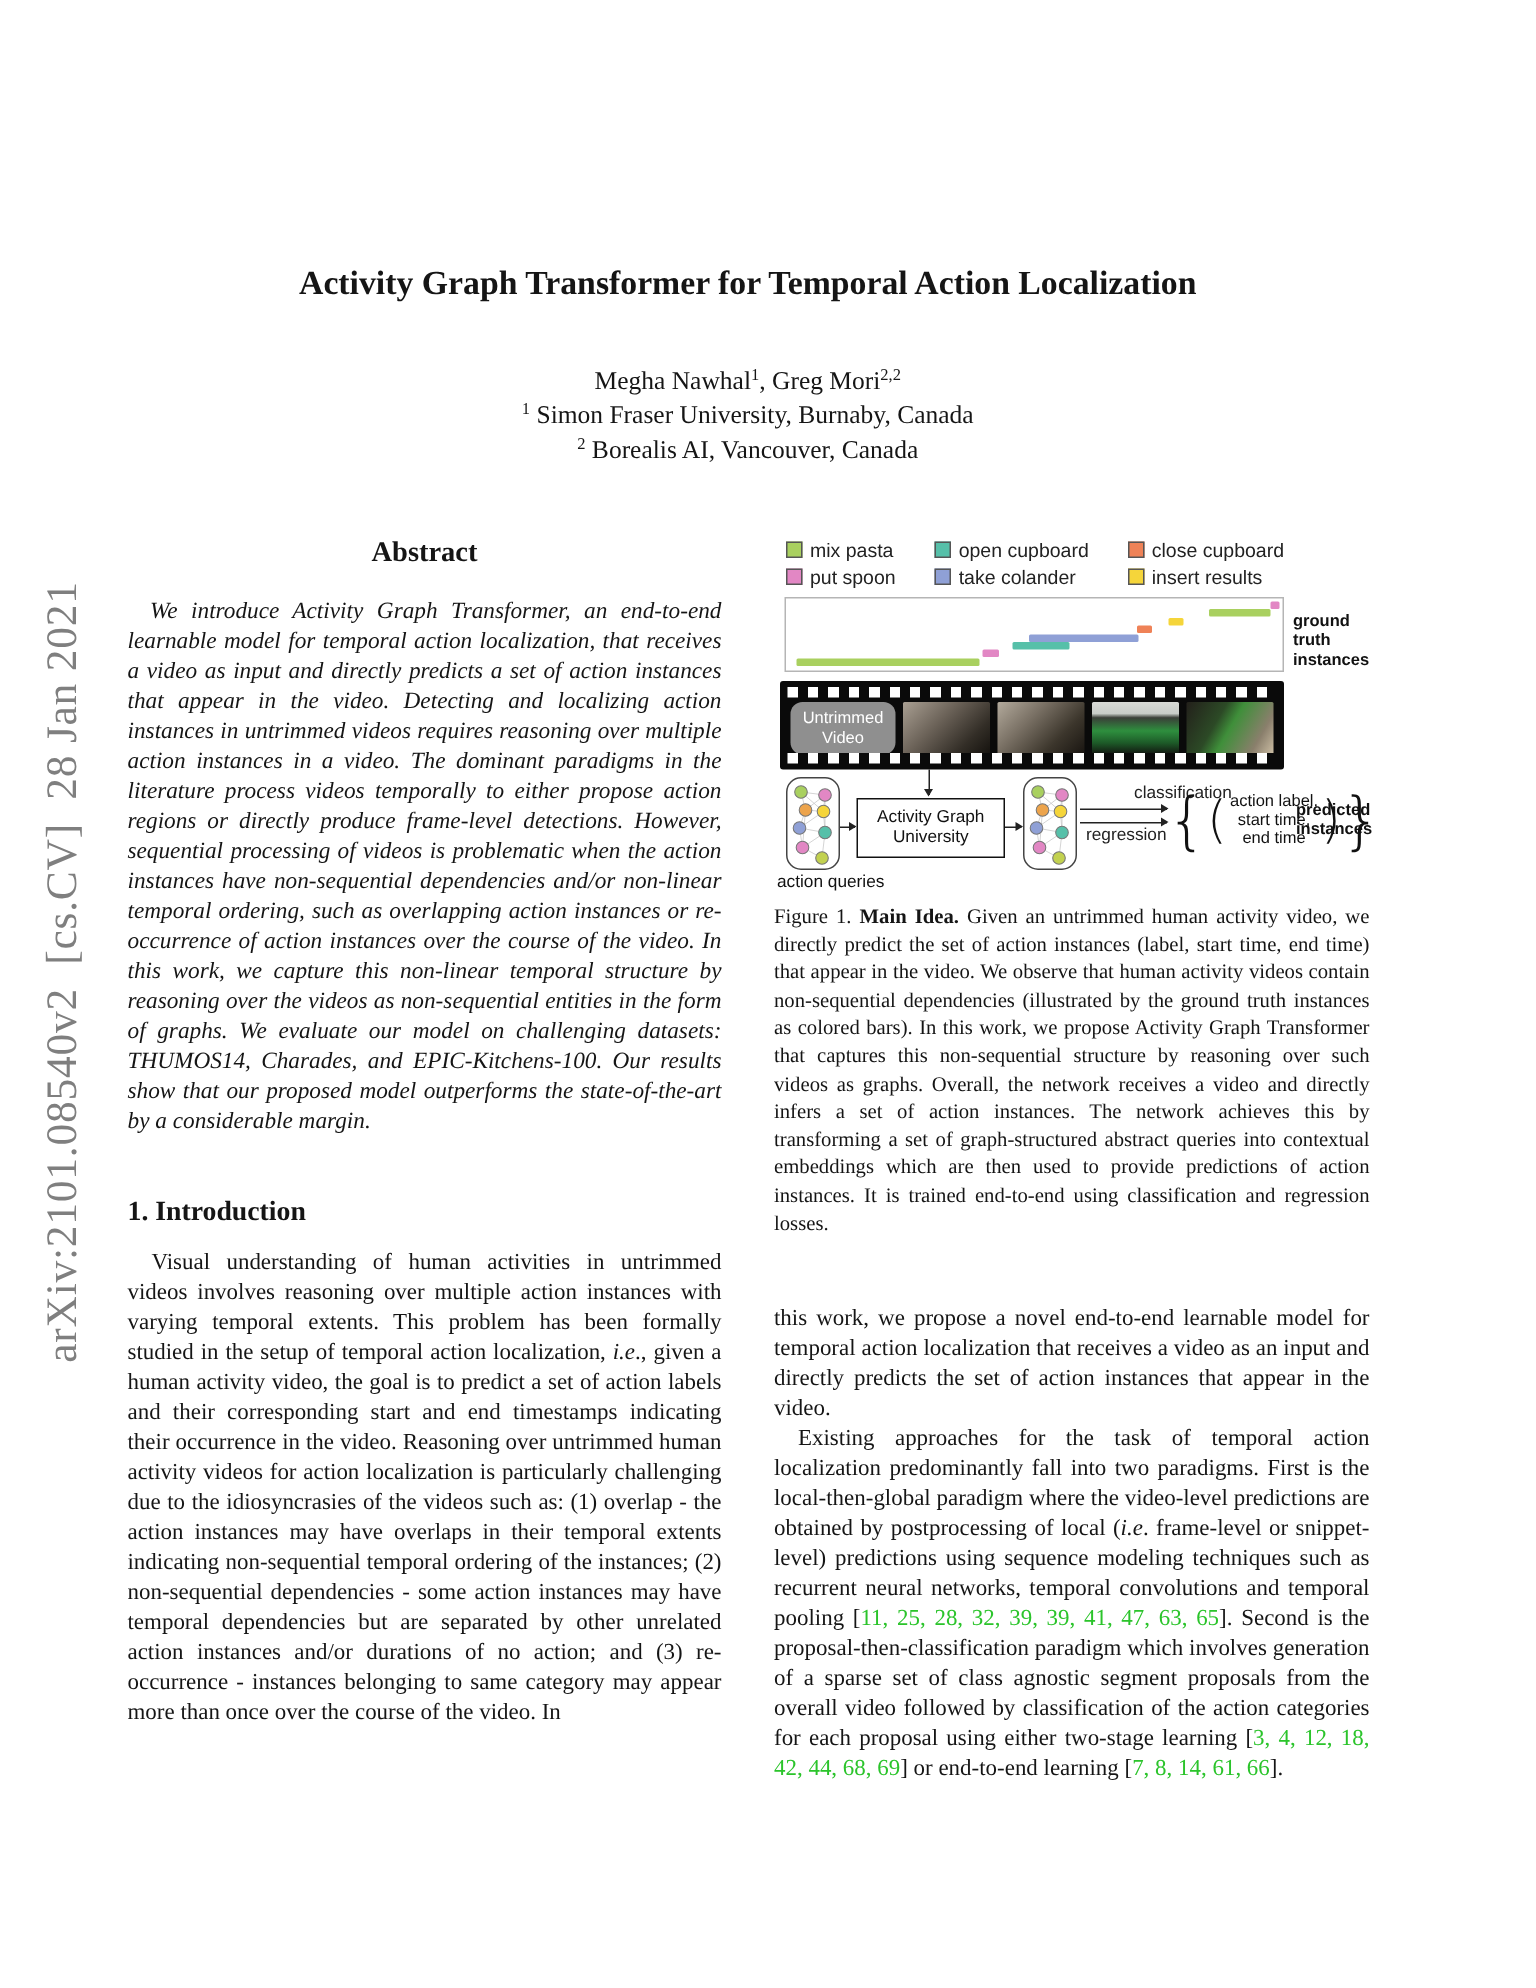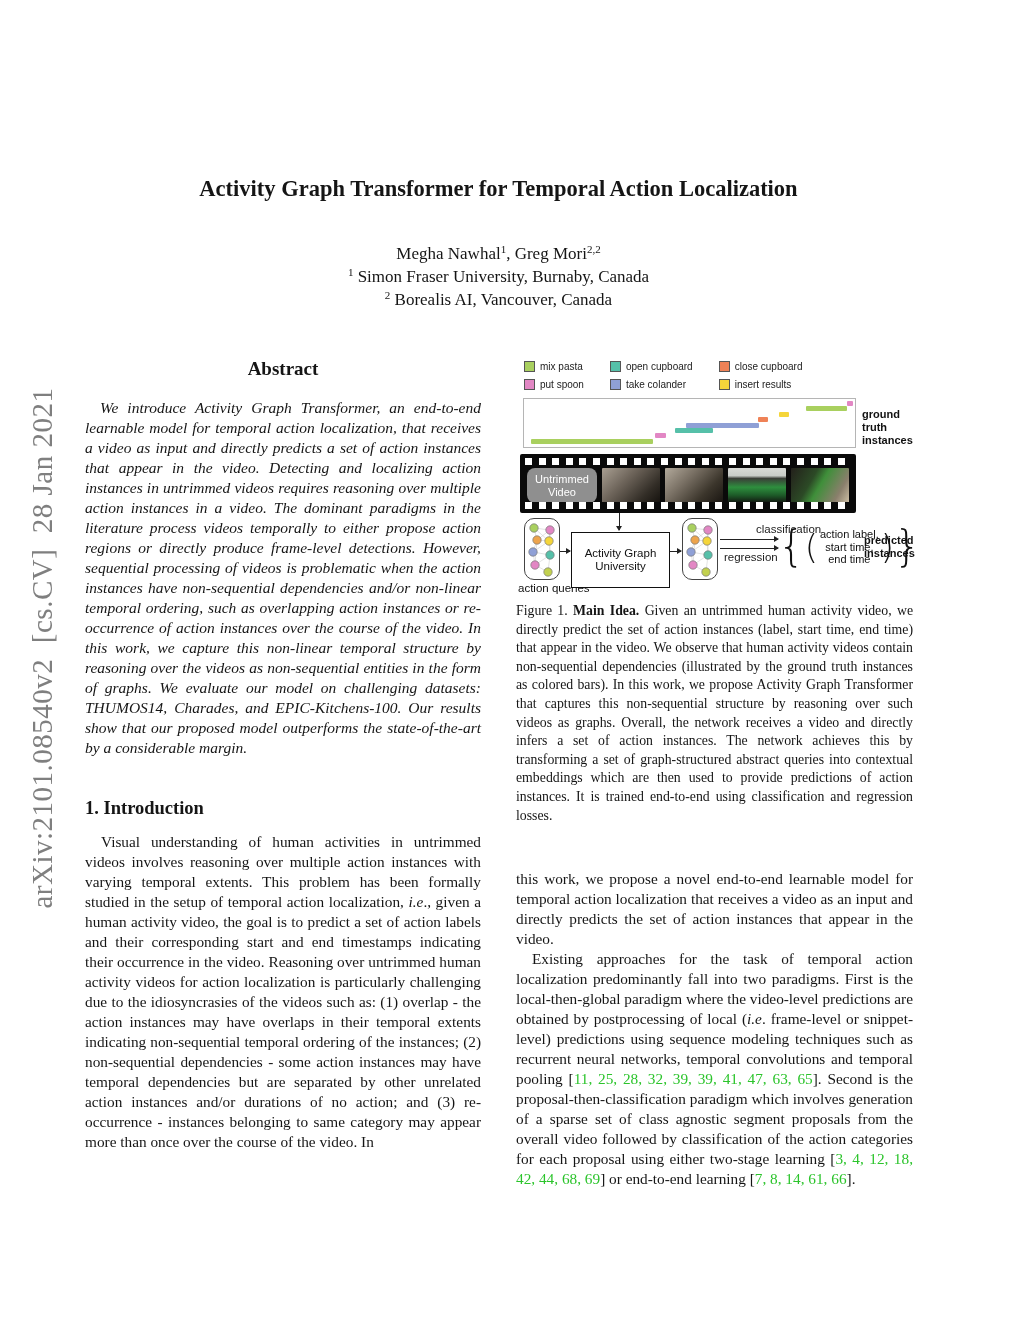--- a/index.html
+++ b/index.html
@@ -65,21 +65,21 @@
   .legend {
     position: absolute; left: 8px; top: 2px;
     display: grid;
     grid-template-rows: repeat(2, 17px);
     grid-auto-flow: column;
     column-gap: 26px;
     row-gap: 1px;
   }
   .legend-item { display: flex; align-items: center; gap: 5px; }
   .swatch { width: 11px; height: 11px; border: 1.5px solid #555; flex: 0 0 auto; }
-  .legend-label { font-size: 10px; color: #222; white-space: nowrap; }
+  .legend-label { font-size: 13px; color: #222; white-space: nowrap; }
 
   .gt-box {
     position: absolute; left: 7px; top: 42px;
     width: 333px; height: 50px;
     border: 1.5px solid #b5b5b5;
     background: #fff;
   }
   .gt-bar { position: absolute; height: 5px; border-radius: 1px; }
   .gt-label, .pred-label {
     position: absolute;
@@ -118,21 +118,21 @@
   .frame-4 { background: linear-gradient(120deg,#23201b 0%,#2c4a26 35%,#3f8f3a 50%,#8a7f6c 80%,#cdbfa5 100%); }
 
   .graph {
     position: absolute; width: 36px; height: 62px;
     border: 1.3px solid #444; border-radius: 10px; background: #fff;
   }
   .graph-left { left: 8px; top: 162px; }
   .graph-right { left: 166px; top: 162px; }
   .aq-label { position: absolute; left: 2px; top: 226px; font-size: 11.5px; color: #111; }
   .agt-box {
-    position: absolute; left: 55px; top: 176px; width: 99px; height: 56px;
+    position: absolute; left: 55px; top: 176px; width: 99px; height: 40px;
     border: 1.3px solid #111; background: #fff;
     font-size: 11.5px; line-height: 13px; color: #111;
     display: flex; flex-direction: column; align-items: center; justify-content: center;
   }
   .harrow { position: absolute; height: 0; border-top: 1.3px solid #222; }
   .harrow::after {
     content: ""; position: absolute; right: -1px; top: -3.6px;
     border-left: 5px solid #222; border-top: 3px solid transparent; border-bottom: 3px solid transparent;
   }
   .varrow { position: absolute; width: 0; border-left: 1.3px solid #222; }

